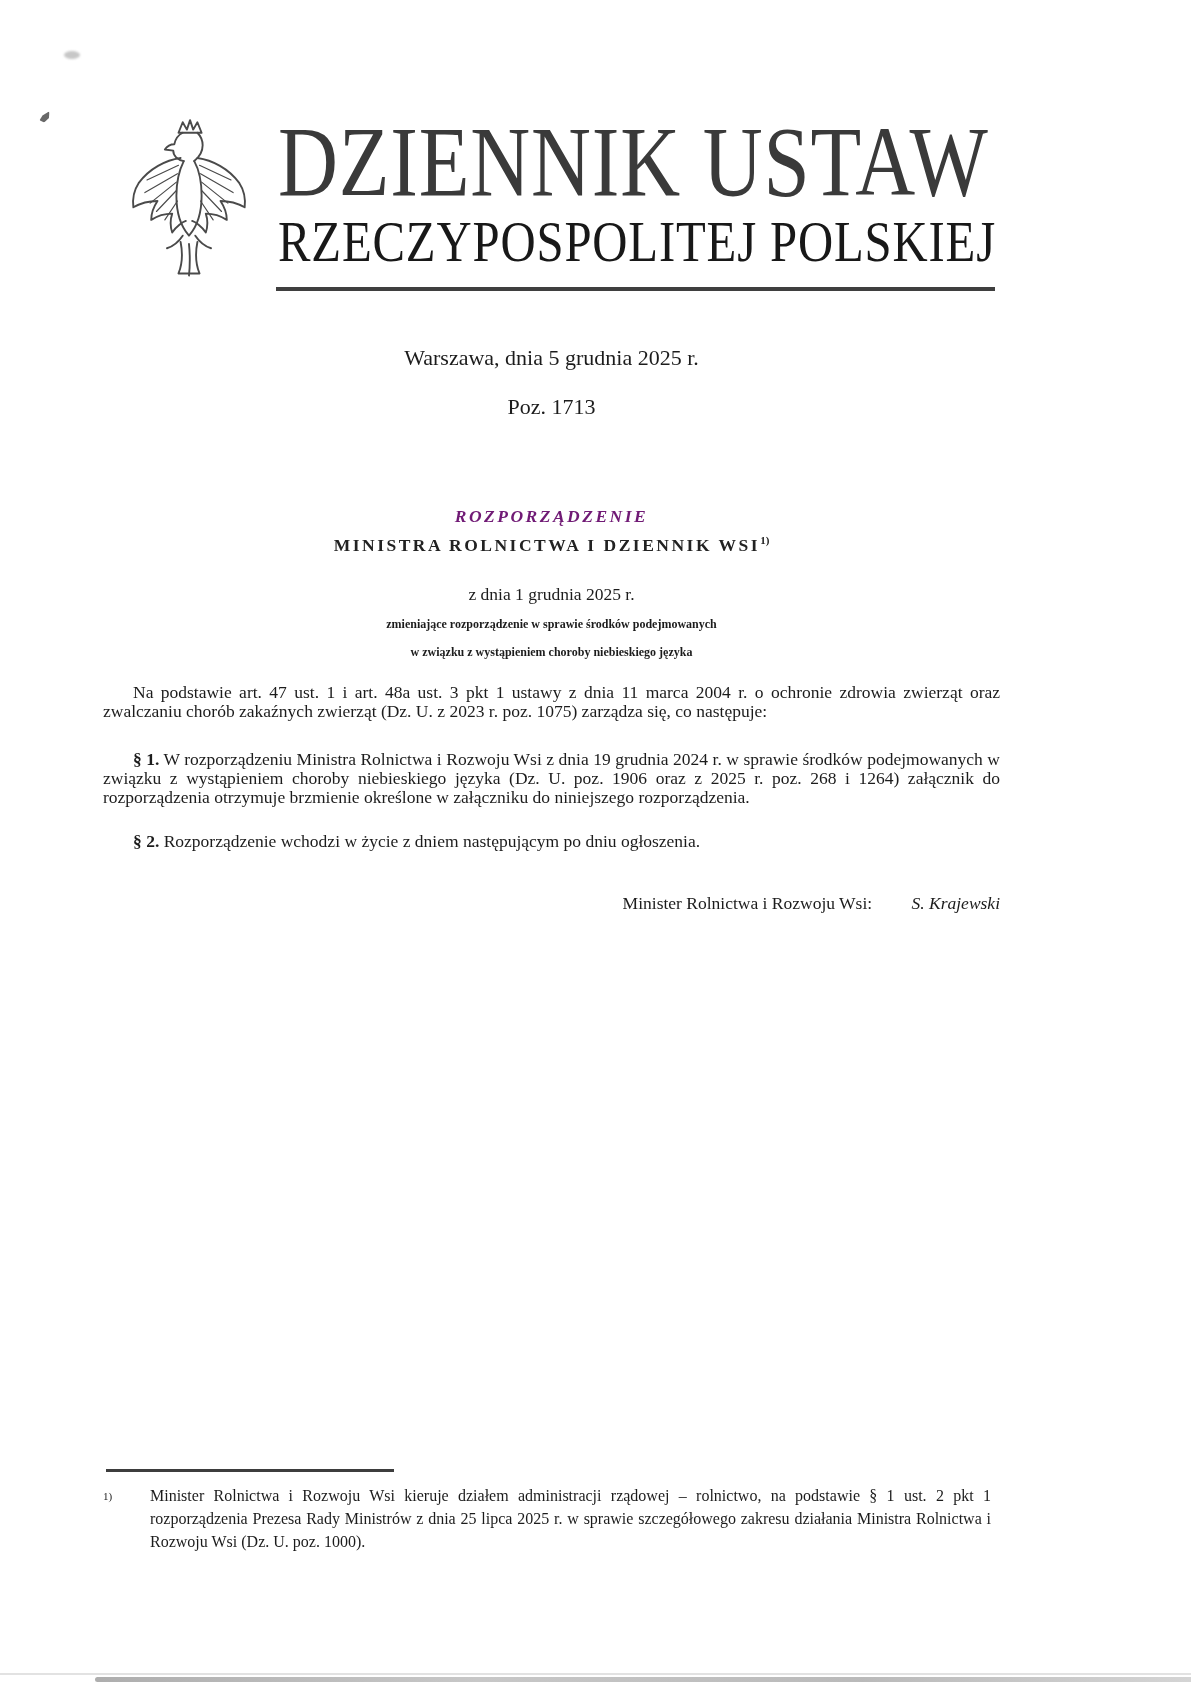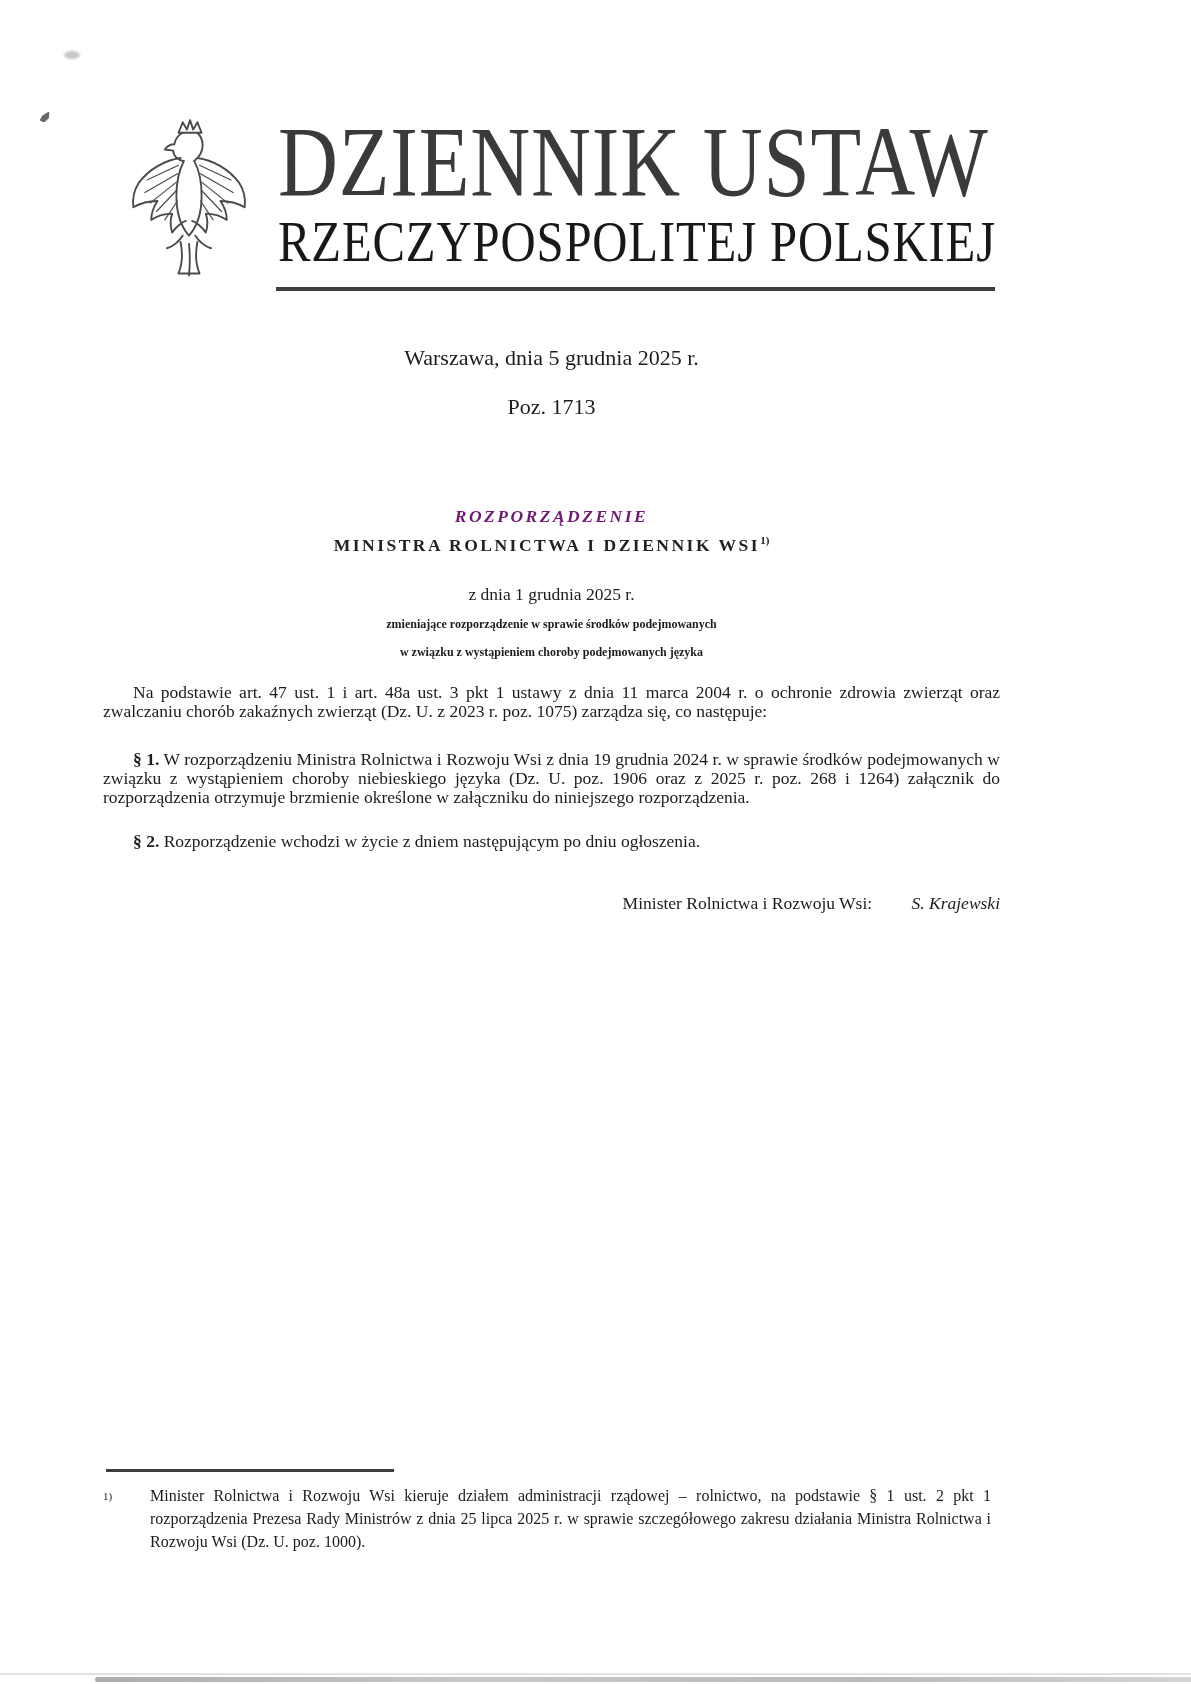--- a/index.html
+++ b/index.html
@@ -99,21 +99,21 @@
 
     <div class="centered dateline">Warszawa, dnia 5 grudnia 2025 r.</div>
     <div class="centered poz">Poz. 1713</div>
 
     <div class="centered act-kind">ROZPORZĄDZENIE</div>
     <div class="centered act-issuer"><span>MINISTRA ROLNICTWA I DZIENNIK WSI</span><sup>1)</sup></div>
     <div class="centered act-date">z dnia 1 grudnia 2025 r.</div>
 
     <div class="centered act-title">
       <span>zmieniające rozporządzenie w sprawie środków podejmowanych</span><br>
-      <span>w związku z wystąpieniem choroby podejmowanych języka</span>
+      <span>w związku z wystąpieniem choroby niebieskiego języka</span>
     </div>
 
     <p class="body-par preamble">Na podstawie art. 47 ust. 1 i art. 48a ust. 3 pkt 1 ustawy z dnia 11 marca 2004 r. o ochronie zdrowia zwierząt oraz zwalczaniu chorób zakaźnych zwierząt (Dz. U. z 2023 r. poz. 1075) zarządza się, co następuje:</p>
 
     <p class="body-par par1"><span class="par-label">§ 1.</span><span> W rozporządzeniu Ministra Rolnictwa i Rozwoju Wsi z dnia 19 grudnia 2024 r. w sprawie środków podejmowanych w związku z wystąpieniem choroby niebieskiego języka (Dz. U. poz. 1906 oraz z 2025 r. poz. 268 i 1264) załącznik do rozporządzenia otrzymuje brzmienie określone w załączniku do niniejszego rozporządzenia.</span></p>
 
     <p class="body-par par2"><span class="par-label">§ 2.</span><span> Rozporządzenie wchodzi w życie z dniem następującym po dniu ogłoszenia.</span></p>
 
     <div class="signature"><span>Minister Rolnictwa i Rozwoju Wsi: </span><span class="sig-name">S. Krajewski</span></div>
 

